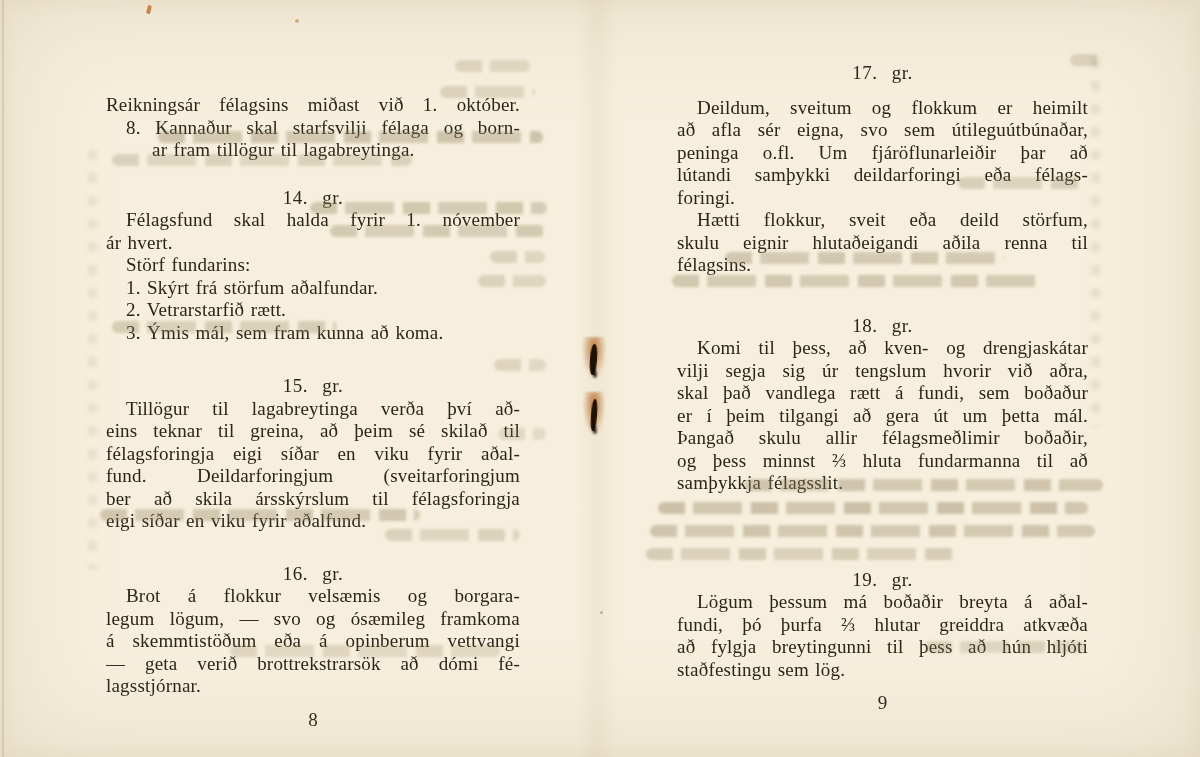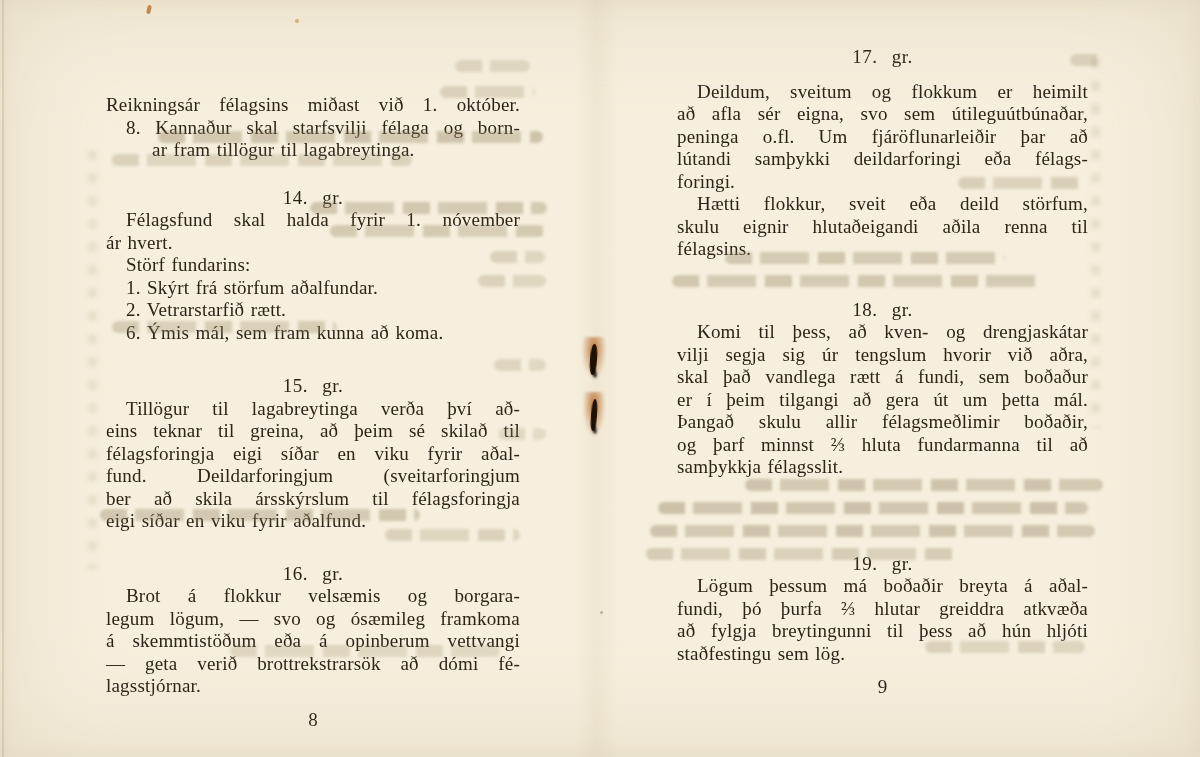--- a/index.html
+++ b/index.html
@@ -67,21 +67,21 @@
         <div class="para" style="margin-top: 0px;">
           <div class="ln j i1">Félagsfund skal halda fyrir 1. nóvember</div>
           <div class="ln">ár hvert.</div>
         </div>
         <div class="para" style="margin-top: 0px;">
           <div class="ln i1">Störf fundarins:</div>
         </div>
         <div class="para" style="margin-top: 0px;">
           <div class="ln i1">1. Skýrt frá störfum aðalfundar.</div>
           <div class="ln i1">2. Vetrarstarfið rætt.</div>
-          <div class="ln i1">6. Ýmis mál, sem fram kunna að koma.</div>
+          <div class="ln i1">3. Ýmis mál, sem fram kunna að koma.</div>
         </div>
         <div class="heading" style="margin-top: 31px;">15. gr.</div>
         <div class="para" style="margin-top: 0px;">
           <div class="ln j i1">Tillögur til lagabreytinga verða því að-</div>
           <div class="ln j">eins teknar til greina, að þeim sé skilað til</div>
           <div class="ln j">félagsforingja eigi síðar en viku fyrir aðal-</div>
           <div class="ln j">fund. Deildarforingjum (sveitarforingjum</div>
           <div class="ln j">ber að skila ársskýrslum til félagsforingja</div>
           <div class="ln">eigi síðar en viku fyrir aðalfund.</div>
         </div>
@@ -92,41 +92,41 @@
           <div class="ln j">á skemmtistöðum eða á opinberum vettvangi</div>
           <div class="ln j">— geta verið brottrekstrarsök að dómi fé-</div>
           <div class="ln">lagsstjórnar.</div>
         </div>
       </div>
     <div class="pagenum">8</div>
   </div>
 
   <div class="col col-right">
     <div>
-        <div class="heading" style="margin-top: 0px;">17. gr.</div>
+        <div class="heading" style="margin-top: 16px;">17. gr.</div>
         <div class="para" style="margin-top: 12px;">
           <div class="ln j i1">Deildum, sveitum og flokkum er heimilt</div>
           <div class="ln j">að afla sér eigna, svo sem útileguútbúnaðar,</div>
           <div class="ln j">peninga o.fl. Um fjáröflunarleiðir þar að</div>
           <div class="ln j">lútandi samþykki deildarforingi eða félags-</div>
           <div class="ln">foringi.</div>
         </div>
         <div class="para" style="margin-top: 0px;">
           <div class="ln j i1">Hætti flokkur, sveit eða deild störfum,</div>
           <div class="ln j">skulu eignir hlutaðeigandi aðila renna til</div>
           <div class="ln">félagsins.</div>
         </div>
         <div class="heading" style="margin-top: 38px;">18. gr.</div>
         <div class="para" style="margin-top: 0px;">
           <div class="ln j i1">Komi til þess, að kven- og drengjaskátar</div>
           <div class="ln j">vilji segja sig úr tengslum hvorir við aðra,</div>
           <div class="ln j">skal það vandlega rætt á fundi, sem boðaður</div>
           <div class="ln j">er í þeim tilgangi að gera út um þetta mál.</div>
           <div class="ln j">Þangað skulu allir félagsmeðlimir boðaðir,</div>
-          <div class="ln j">og þarf minnst ⅔ hluta fundarmanna til að</div>
+          <div class="ln j">og þess minnst ⅔ hluta fundarmanna til að</div>
           <div class="ln">samþykkja félagsslit.</div>
         </div>
         <div class="heading" style="margin-top: 74px;">19. gr.</div>
         <div class="para" style="margin-top: 0px;">
           <div class="ln j i1">Lögum þessum má boðaðir breyta á aðal-</div>
           <div class="ln j">fundi, þó þurfa ⅔ hlutar greiddra atkvæða</div>
           <div class="ln j">að fylgja breytingunni til þess að hún hljóti</div>
           <div class="ln">staðfestingu sem lög.</div>
         </div>
       </div>

